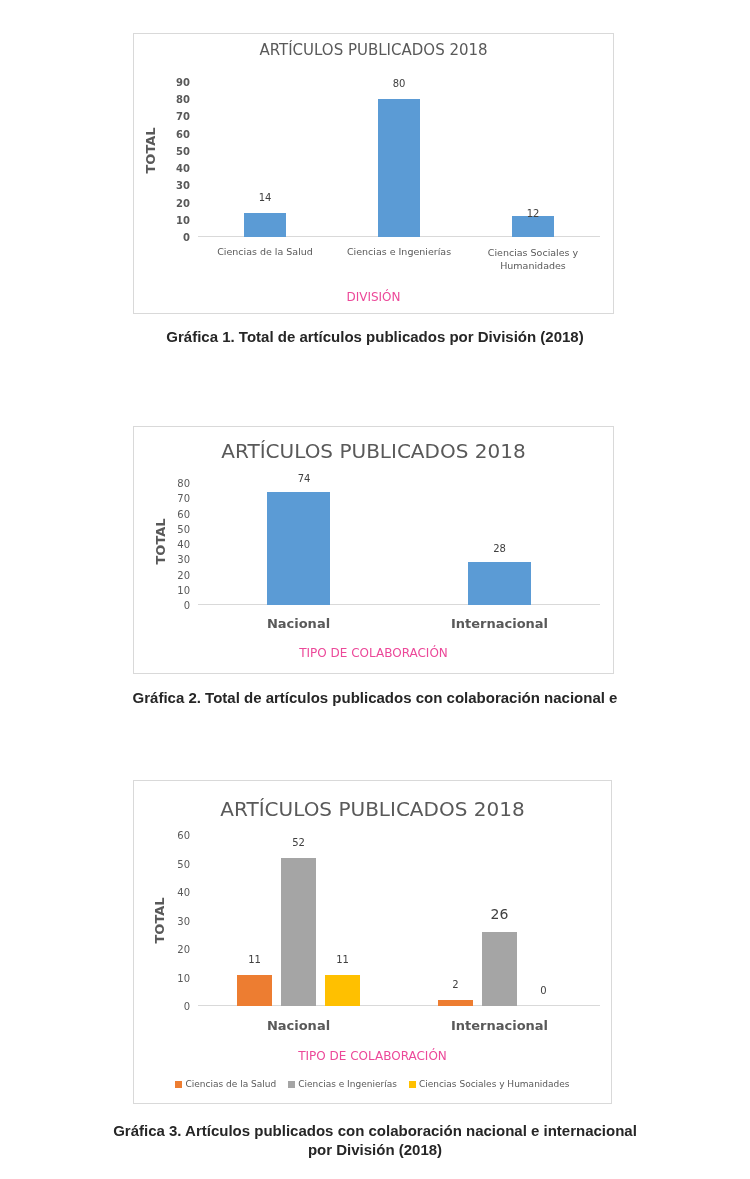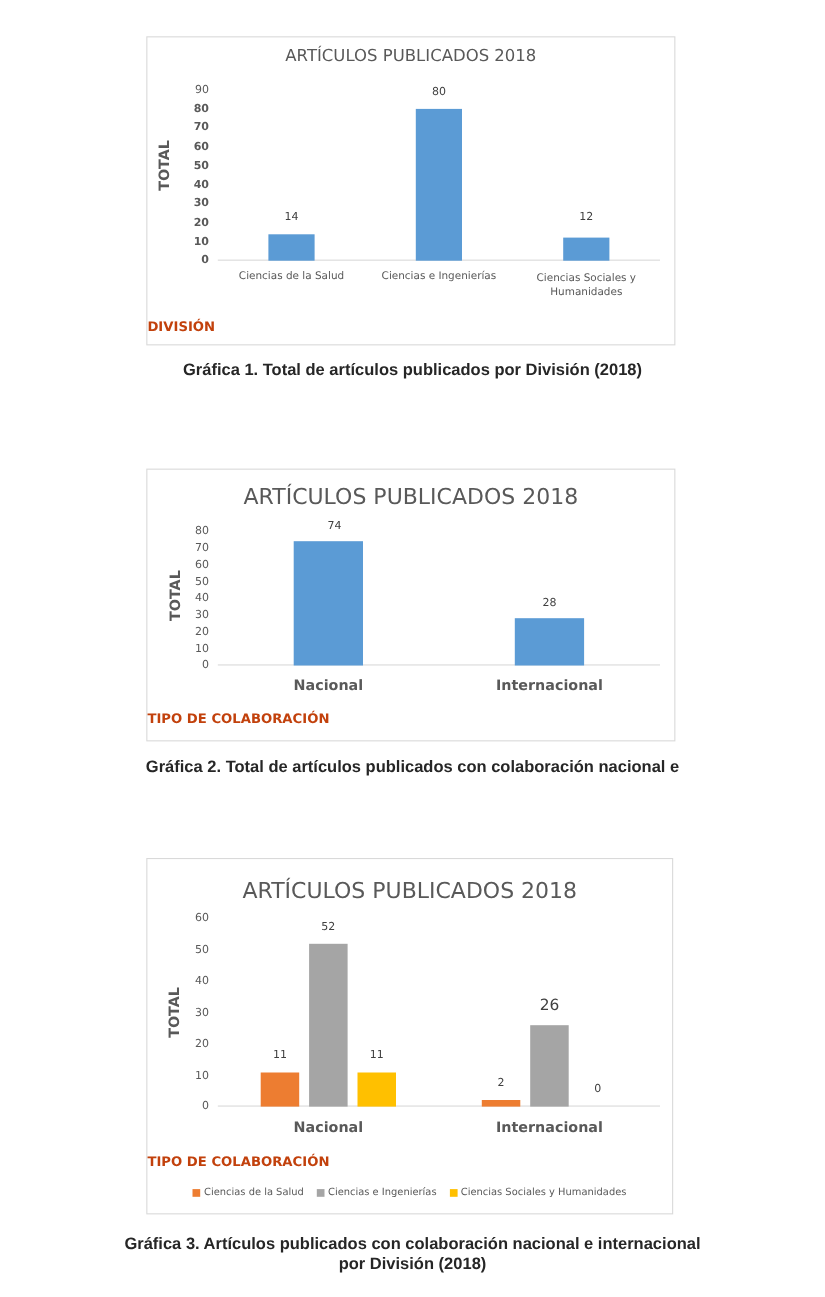--- a/index.html
+++ b/index.html
@@ -6,59 +6,59 @@
   body { width:750px; height:1179px; position:relative; font-family:"Liberation Sans", sans-serif; overflow:hidden; }
   .frame { position:absolute; border:1px solid #d9d9d9; background:#fff; box-sizing:border-box; }
   .ctitle { position:absolute; left:0; right:0; text-align:center; font-family:"DejaVu Sans", sans-serif; font-weight:normal; color:#595959; white-space:nowrap; }
   .plot { position:absolute; }
   .axisline { position:absolute; left:0; right:0; bottom:0; height:1px; background:#d9d9d9; }
   .tick { position:absolute; text-align:right; font-family:"DejaVu Sans", sans-serif; color:#595959; width:30px; transform:translateY(-50%); }
   .bar { position:absolute; bottom:0; }
   .vlabel { position:absolute; text-align:center; font-family:"DejaVu Sans", sans-serif; color:#404040; width:60px; margin-left:-30px; }
   .cat { position:absolute; text-align:center; font-family:"DejaVu Sans", sans-serif; color:#595959; }
   .ylab { position:absolute; font-family:"DejaVu Sans", sans-serif; font-weight:bold; color:#595959; transform:rotate(-90deg); transform-origin:center; white-space:nowrap; }
-  .xlab { position:absolute; left:0; right:0; font-family:"DejaVu Sans", sans-serif; font-weight:bold; color:#c2410c; }
+  .xlab { position:absolute; left:0; right:0; text-align:center; font-family:"DejaVu Sans", sans-serif; font-weight:normal; color:#ec4899; }
   .caption { position:absolute; left:0; width:750px; text-align:center; font-family:"Liberation Sans", sans-serif; font-weight:bold; font-size:15px; color:#262626; line-height:19px; }
   .legend { position:absolute; left:0; right:0; display:flex; justify-content:center; gap:12px; font-family:"DejaVu Sans", sans-serif; font-size:9px; color:#595959; }
   .legend-item { display:flex; align-items:center; gap:3px; }
   .swatch { width:7px; height:7px; display:inline-block; }
 </style>
 </head>
 <body>
 
 <div class="frame" style="left:133px;top:33px;width:481px;height:281px;">
   <div class="ctitle" style="top:7px;font-size:15px;">ARTÍCULOS PUBLICADOS 2018</div>
   <div class="ylab" style="left:-4px;top:112px;font-size:13px;width:40px;text-align:center;">TOTAL</div>
   <div id="c1ticks"></div>
   <div class="plot" id="c1plot" style="left:64px;top:48px;width:402px;height:155px;">
     <div class="axisline"></div>
   <div class="bar" style="left: 46px; width: 42px; height: 24.1111px; background: rgb(91, 155, 213);"></div>
       <div class="vlabel" style="left: 67px; bottom: 34.1111px; font-size: 10px; margin-top: 28px;">14</div>
       <div class="bar" style="left: 180px; width: 42px; height: 137.778px; background: rgb(91, 155, 213);"></div>
       <div class="vlabel" style="left: 201px; bottom: 147.778px; font-size: 10px;">80</div>
       <div class="bar" style="left: 314px; width: 42px; height: 20.6667px; background: rgb(91, 155, 213);"></div>
-      <div class="vlabel" style="left: 335px; bottom: 34px; font-size: 10px;">12</div>
+      <div class="vlabel" style="left: 335px; bottom: 18px; font-size: 10px;">12</div>
     </div>
   <div class="cat" style="left:64px;width:134px;top:212px;font-size:9.5px;">Ciencias de la Salud</div>
   <div class="cat" style="left:198px;width:134px;top:212px;font-size:9.5px;">Ciencias e Ingenierías</div>
   <div class="cat" style="left:332px;width:134px;top:212px;font-size:9.5px;line-height:13px;">
     <div>Ciencias Sociales y</div>
     <div>Humanidades</div>
   </div>
   <div class="xlab" style="top:256px;font-size:12px;">DIVISIÓN</div>
 <div class="tick" style="left: 26px; top: 203px; font-size: 10px; font-weight: bold;">0</div>
     <div class="tick" style="left: 26px; top: 185.778px; font-size: 10px; font-weight: bold;">10</div>
     <div class="tick" style="left: 26px; top: 168.556px; font-size: 10px; font-weight: bold;">20</div>
     <div class="tick" style="left: 26px; top: 151.333px; font-size: 10px; font-weight: bold;">30</div>
     <div class="tick" style="left: 26px; top: 134.111px; font-size: 10px; font-weight: bold;">40</div>
     <div class="tick" style="left: 26px; top: 116.889px; font-size: 10px; font-weight: bold;">50</div>
     <div class="tick" style="left: 26px; top: 99.6667px; font-size: 10px; font-weight: bold;">60</div>
     <div class="tick" style="left: 26px; top: 82.4444px; font-size: 10px; font-weight: bold;">70</div>
     <div class="tick" style="left: 26px; top: 65.2222px; font-size: 10px; font-weight: bold;">80</div>
-    <div class="tick" style="left: 26px; top: 48px; font-size: 10px; font-weight: normal;">90</div>
+    <div class="tick" style="left: 26px; top: 48px; font-size: 10px; font-weight: bold;">90</div>
   </div>
 <div class="caption" style="top:327px;">Gráfica 1. Total de artículos publicados por División (2018)</div>
 
 <div class="frame" style="left:133px;top:426px;width:481px;height:248px;">
   <div class="ctitle" style="top:12px;font-size:20px;">ARTÍCULOS PUBLICADOS 2018</div>
   <div class="ylab" style="left:6px;top:110px;font-size:13px;width:40px;text-align:center;">TOTAL</div>
   <div id="c2ticks"></div>
   <div class="plot" id="c2plot" style="left:64px;top:56px;width:402px;height:122px;">
     <div class="axisline"></div>
   <div class="bar" style="left: 69px; width: 63px; height: 112.85px; background: rgb(91, 155, 213);"></div>

